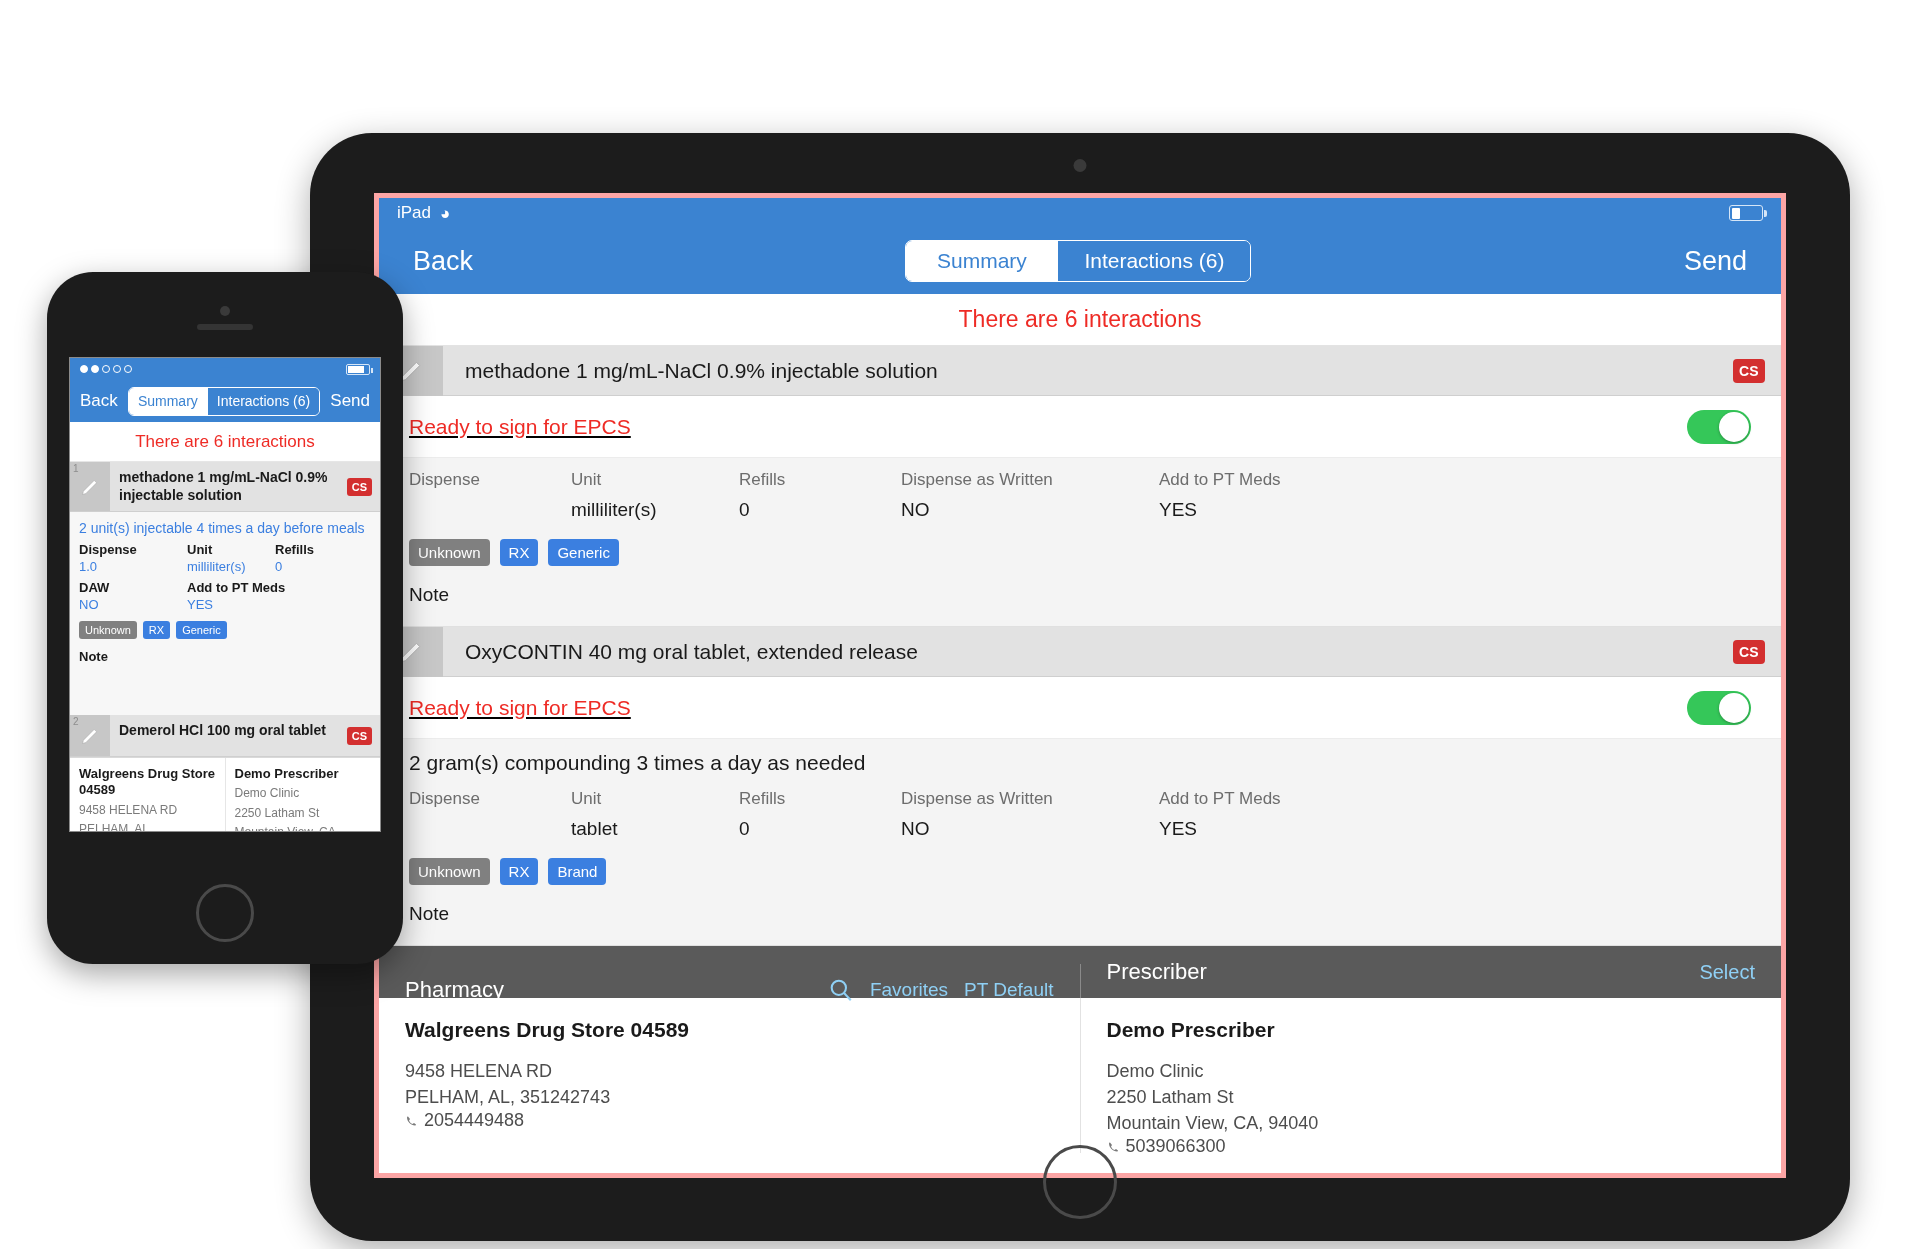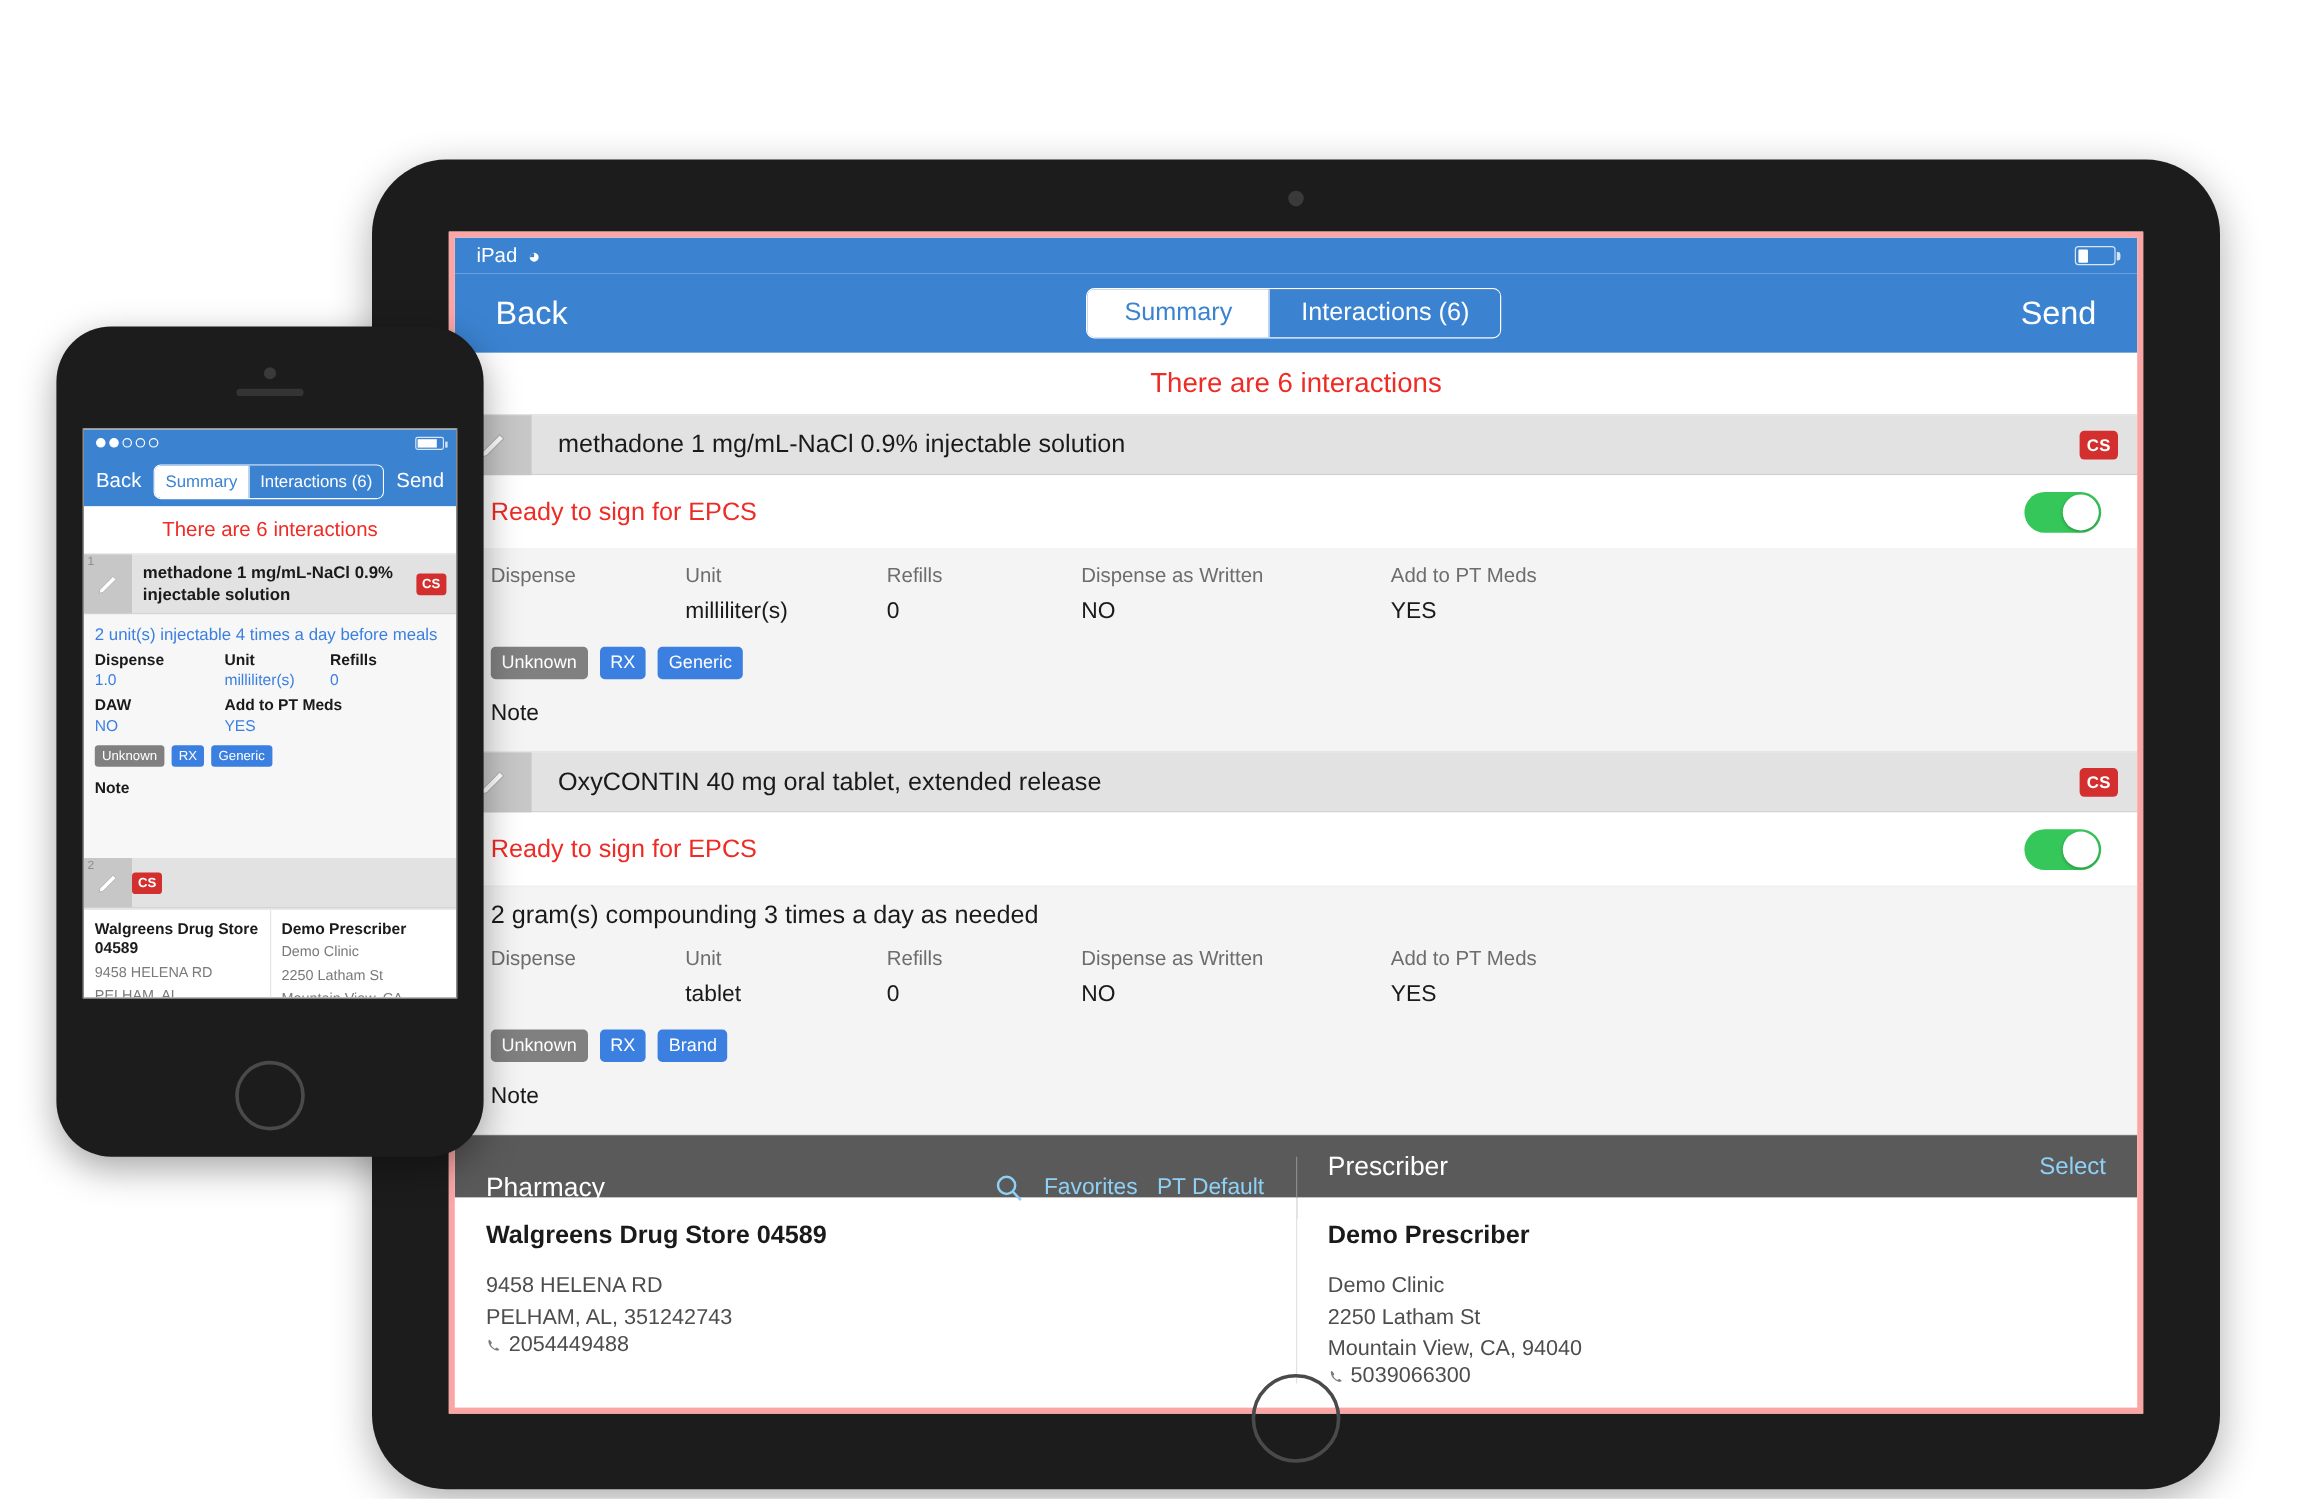--- a/index.html
+++ b/index.html
@@ -98,20 +98,21 @@
   .med-title { flex:1; font-size: 21px; color:#1a1a1a; padding-left: 22px; }
   .cs-badge {
     background:#d32f2f; color:#fff; font-size: 14px; font-weight: bold;
     border-radius: 4px; padding: 4px 6px; margin-right: 16px; letter-spacing: .3px;
   }
 
   .epcs-row {
     height: 62px; background:#fff; display:flex; align-items:center;
     justify-content: space-between; padding: 0 30px;
     border-bottom: 1px solid #ececec;
+    text-decoration: underline;
   }
   .epcs-text { color: #ee2b25; font-size: 21px; }
   .toggle {
     width: 64px; height: 34px; border-radius: 17px; background:#35c759;
     position: relative; cursor: pointer; flex: 0 0 64px;
   }
   .toggle .knob {
     position:absolute; top: 2px; right: 2px; width: 30px; height: 30px;
     border-radius: 50%; background:#fff; box-shadow: 0 1px 3px rgba(0,0,0,.3);
   }
@@ -486,20 +487,21 @@
         <div class="ph-note-area"></div>
       </div>
 
       <div class="ph-med-head">
         <div class="ph-idx">
           <span class="num">2</span>
           <svg class="ph-pencil" viewBox="0 0 24 24">
             <path d="M3 21l4-1 13-13-3-3L4 17l-1 4z" fill="#ffffff" stroke="#b0b0b0" stroke-width="0.9"></path>
           </svg>
         </div>
+        <div class="ph-title">Demerol HCl 100 mg oral tablet</div>
         <div class="ph-cs">CS</div>
       </div>
 
       <div class="ph-pp">
         <div class="ph-pp-col l">
           <div class="ph-pp-name">Walgreens Drug Store 04589</div>
           <div class="ph-pp-sub">9458 HELENA RD</div>
           <div class="ph-pp-sub">PELHAM, AL, 351242743</div>
 
         </div>

